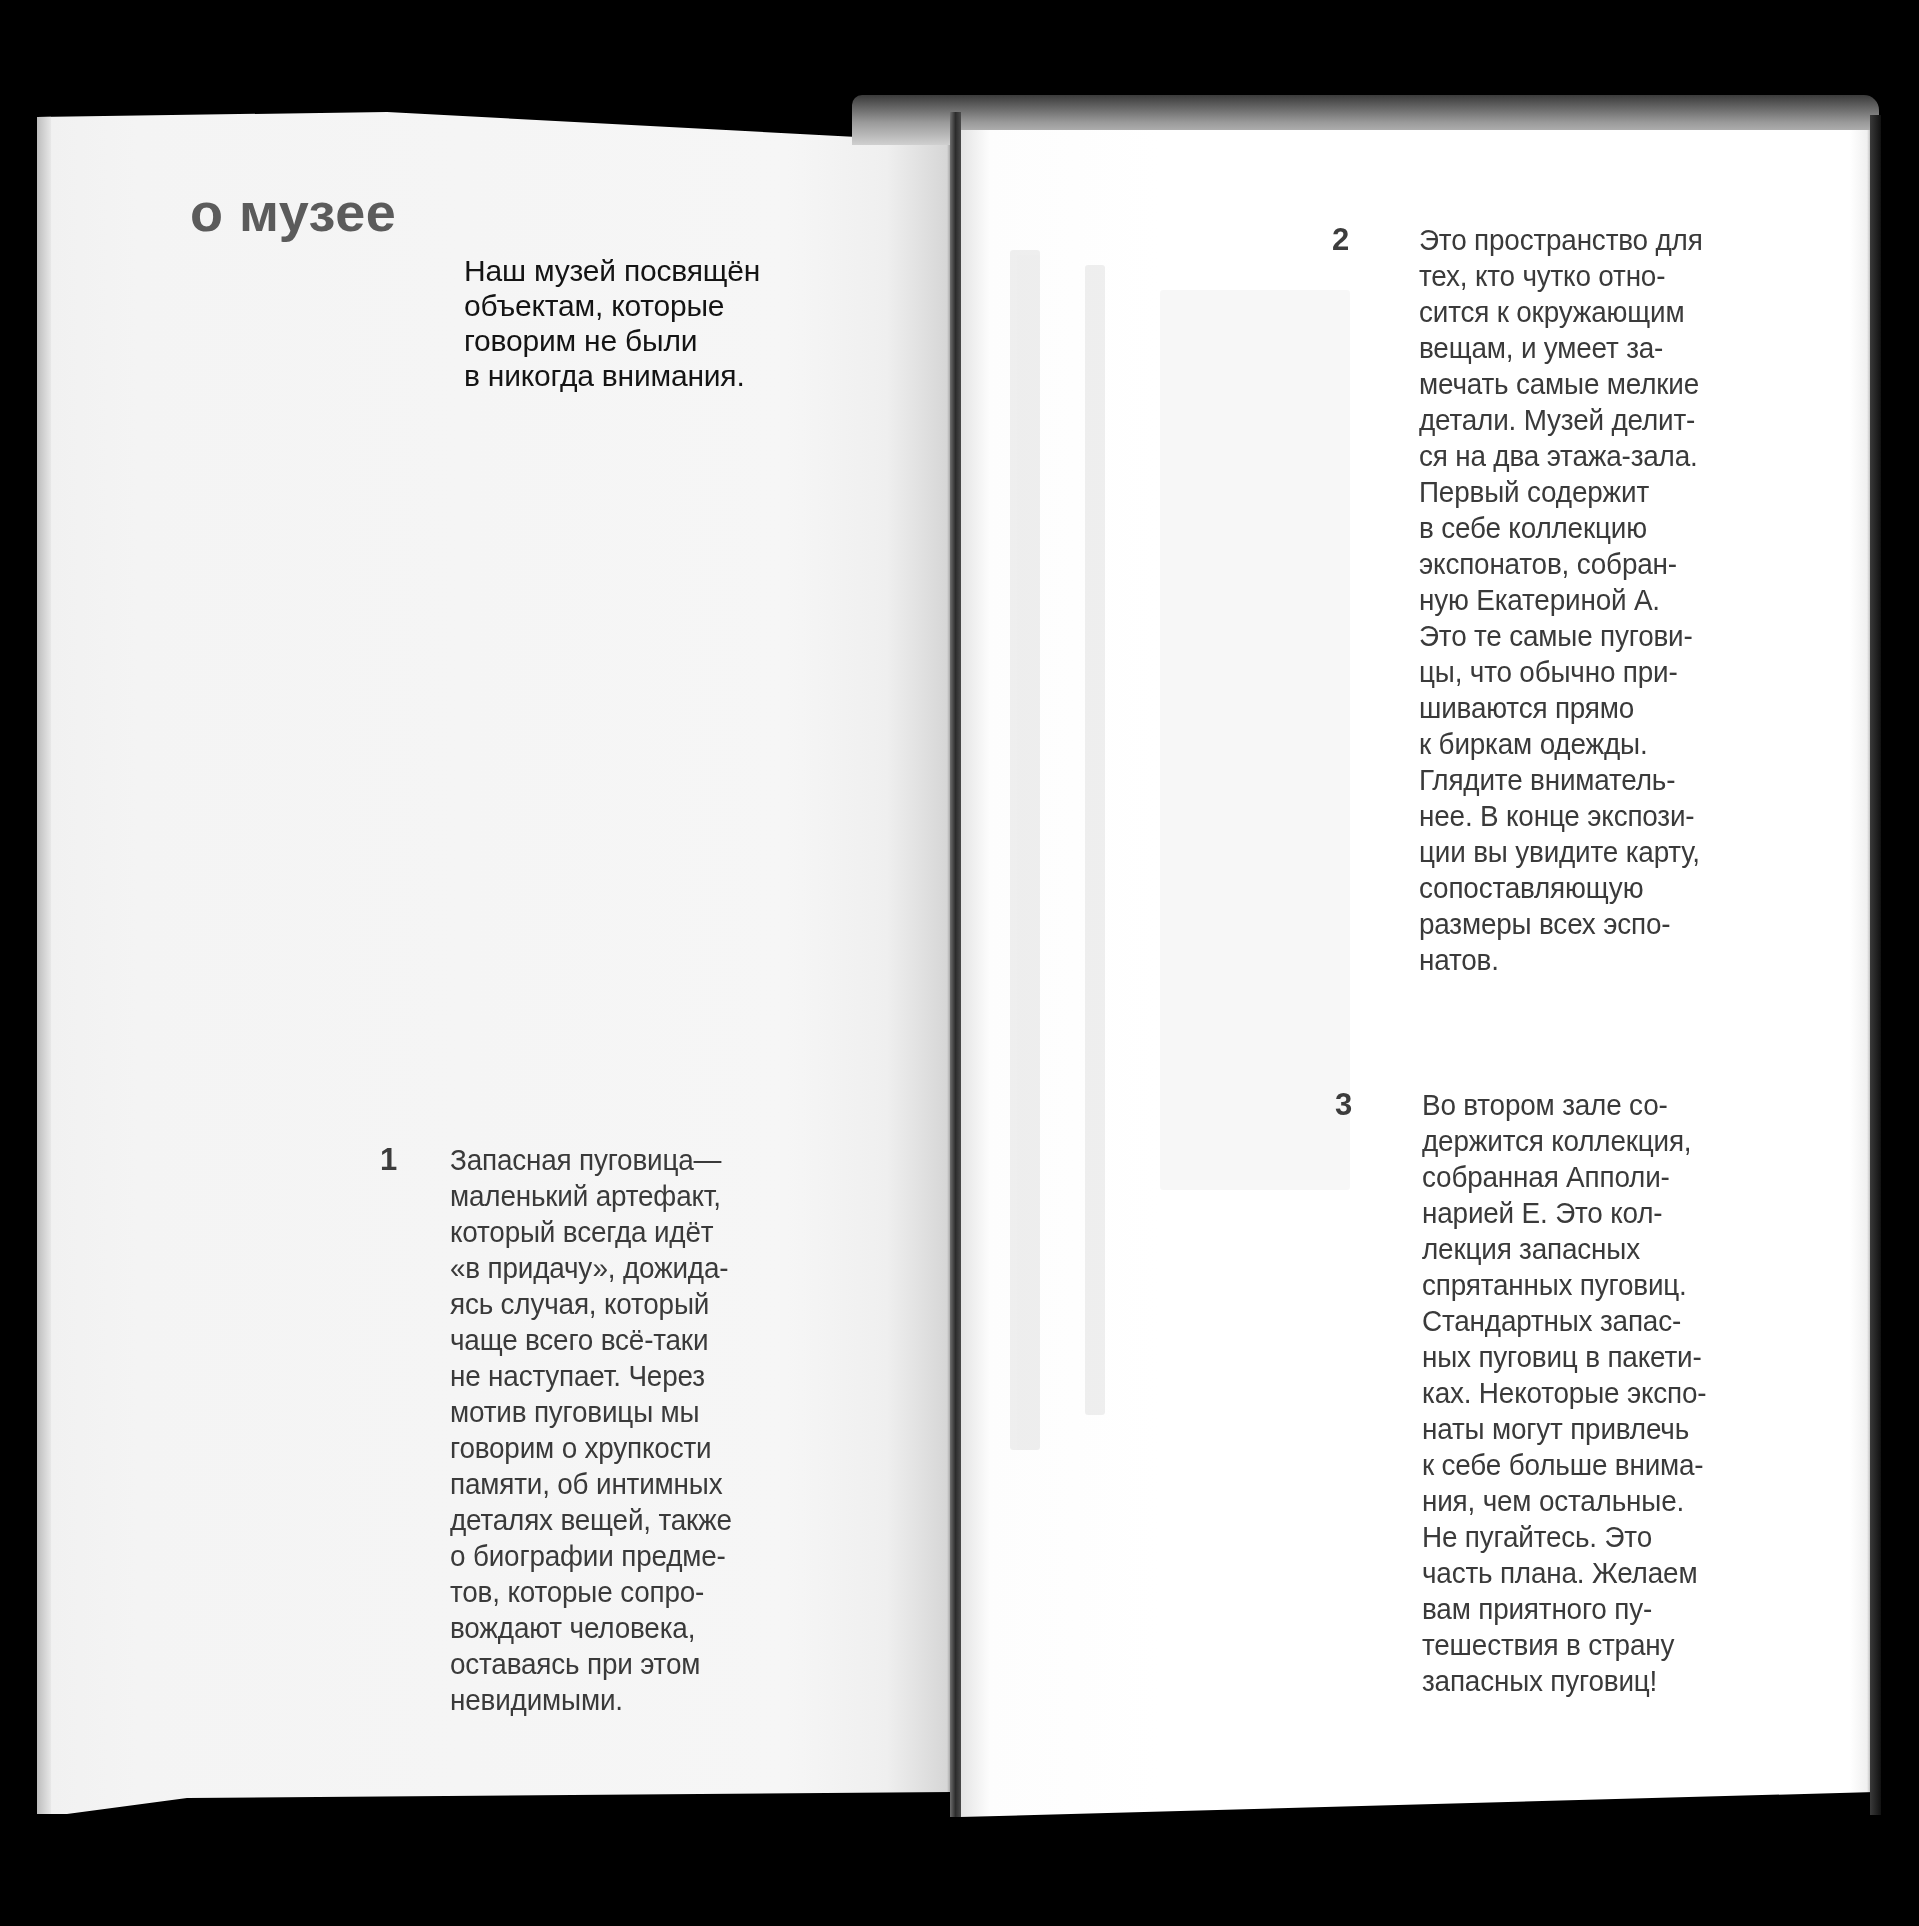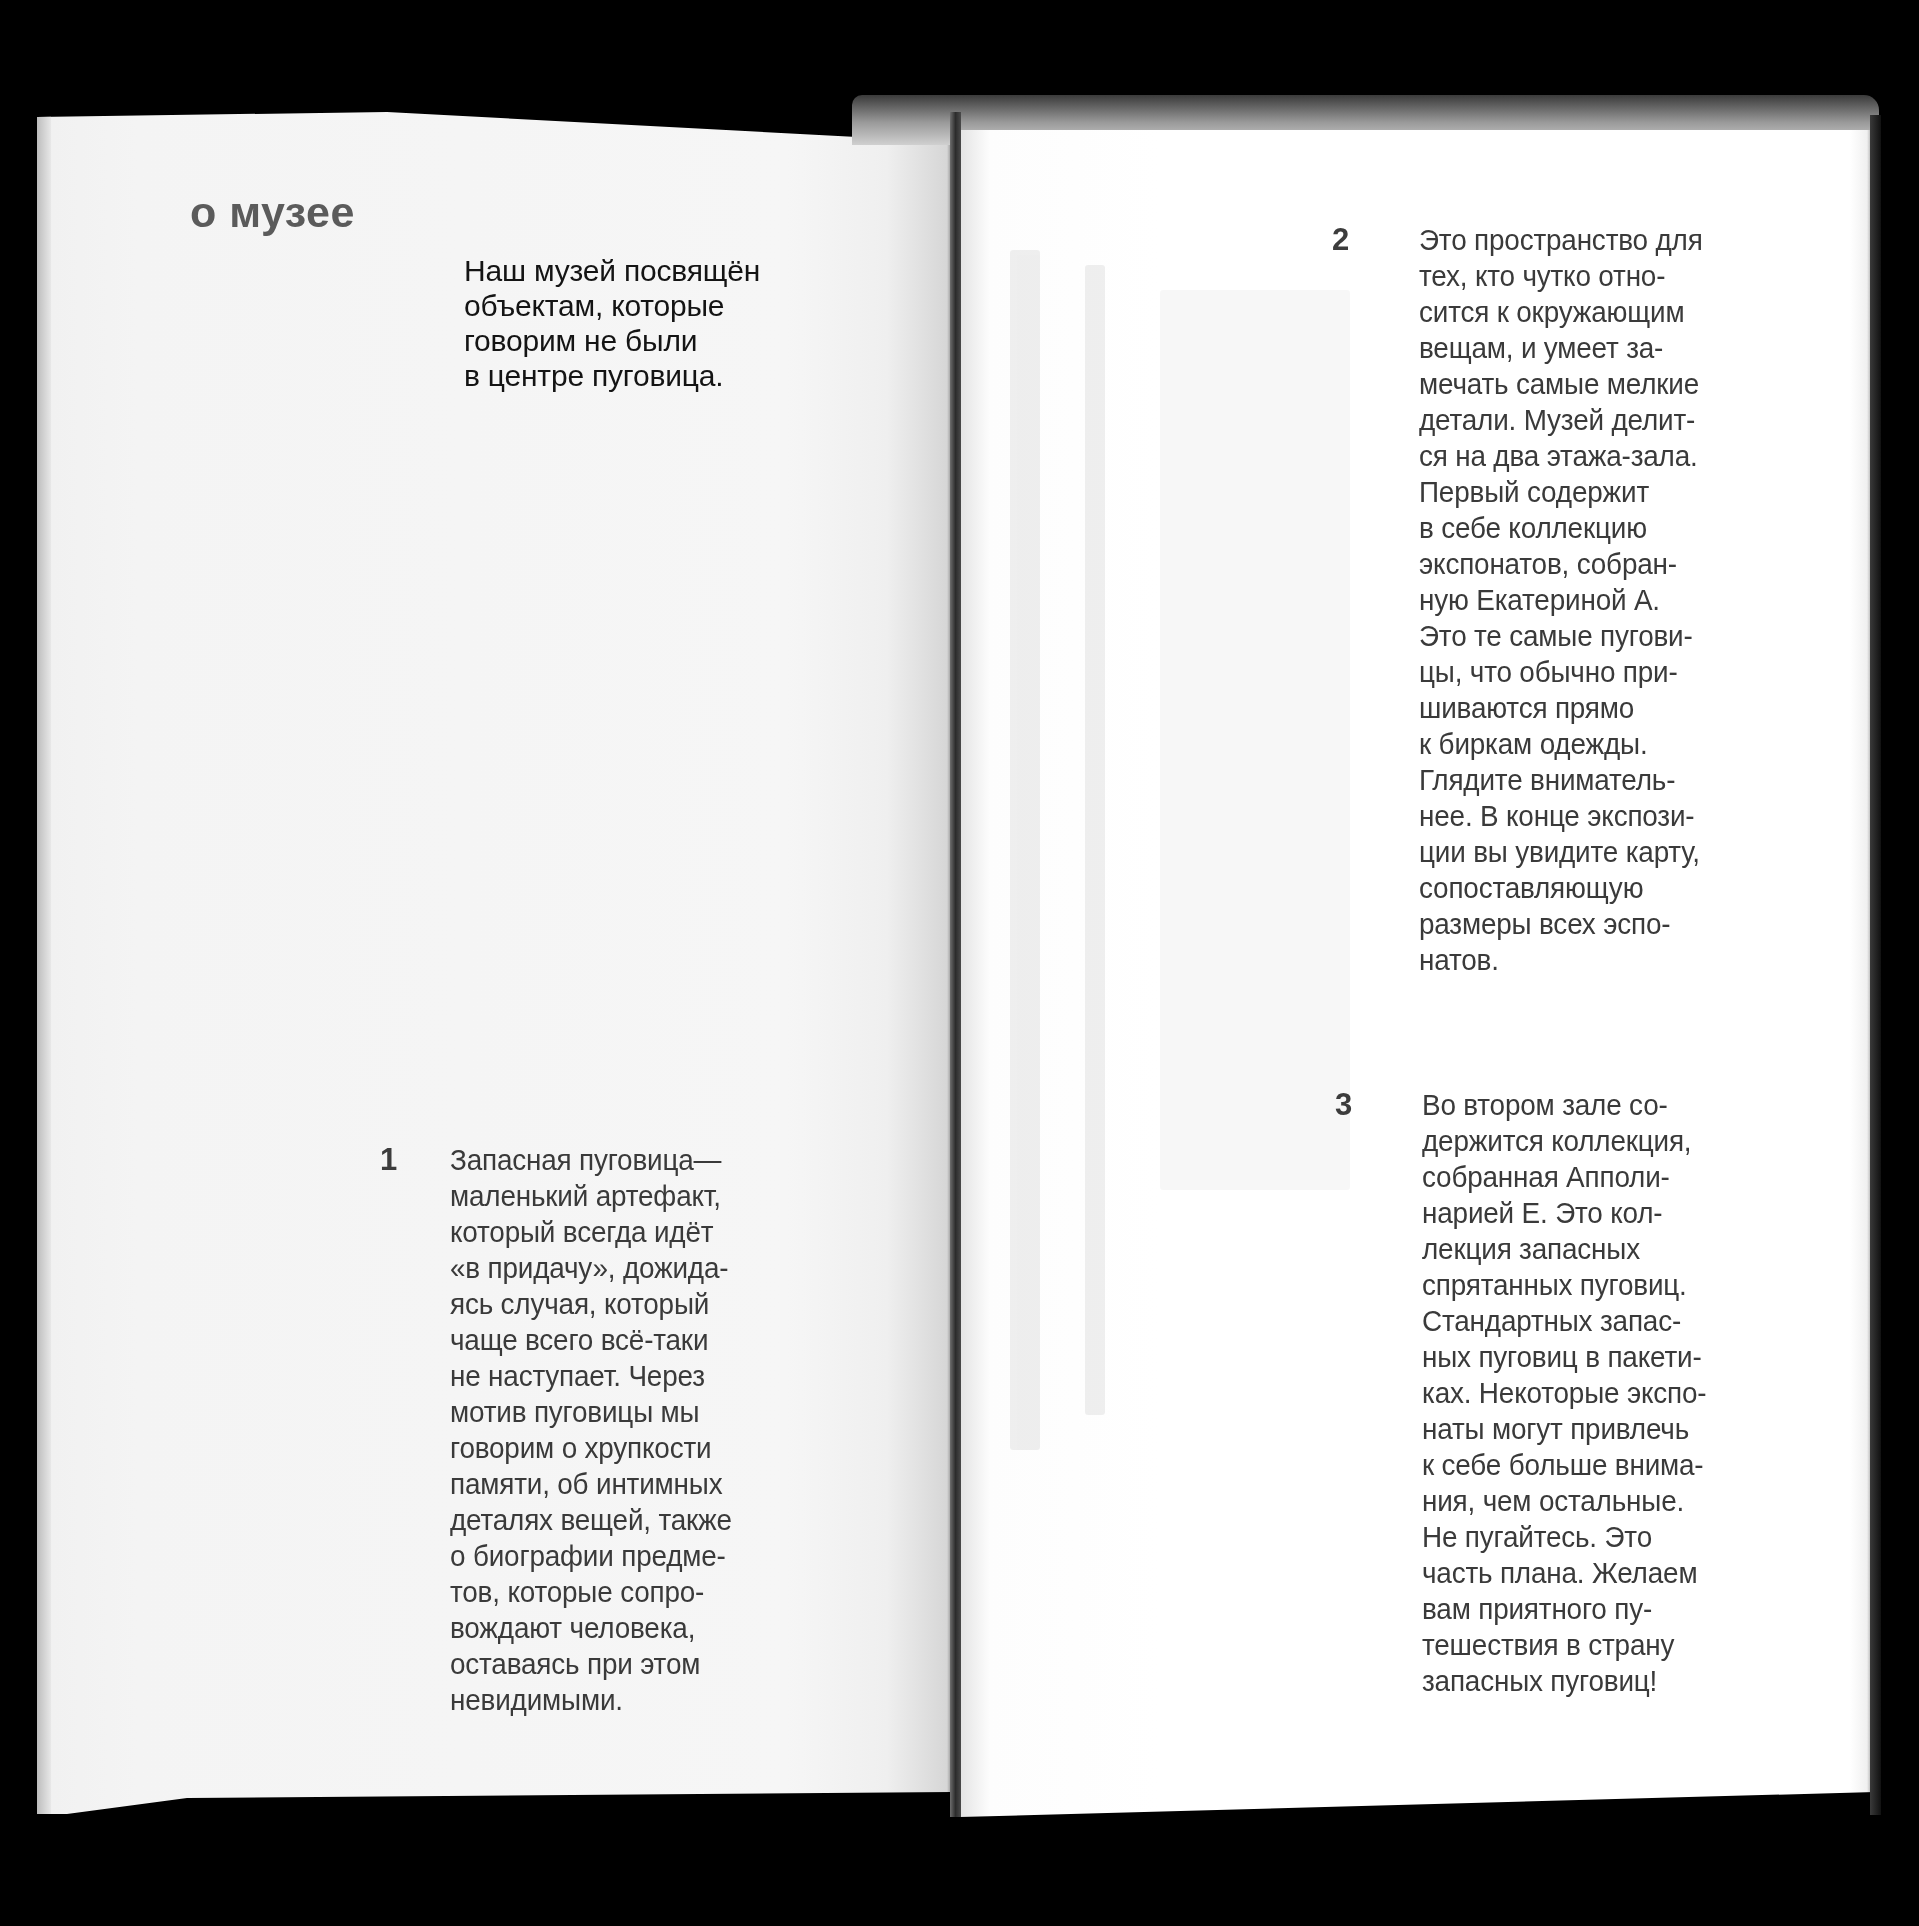--- a/index.html
+++ b/index.html
@@ -87,21 +87,21 @@
       position: absolute;
       background: #000;
       border-radius: 3px;
     }
 
     
     .heading {
       position: absolute;
       left: 190px;
       top: 187px;
-      font-size: 43px;
+      font-size: 54px;
       font-weight: bold;
       color: #5b5b5b;
       letter-spacing: 0.5px;
       margin: 0;
       line-height: 50px;
     }
     .intro {
       position: absolute;
       left: 454px;
       top: 243px;
@@ -163,21 +163,21 @@
   <div class="bar" style="left:75px;top:75px;width:20px;height:1150px;"></div>
   <div class="bar" style="left:150px;top:100px;width:190px;height:900px;opacity:0.5;"></div>
 </div>
 
 <h1 class="heading">о музее</h1>
 
 <p class="intro">
   <span class="line">Наш музей посвящён</span>
   <span class="line">объектам, которые</span>
   <span class="line">говорим не были</span>
-  <span class="line">в центре пуговица.</span>
+  <span class="line">в никогда внимания.</span>
 </p>
 
 <div class="section sec1">
   <span class="num">1</span>
   <div class="body">
     <span class="line">Запасная пуговица—</span>
     <span class="line">маленький артефакт,</span>
     <span class="line">который всегда идёт</span>
     <span class="line">«в придачу», дожида-</span>
     <span class="line">ясь случая, который</span>

